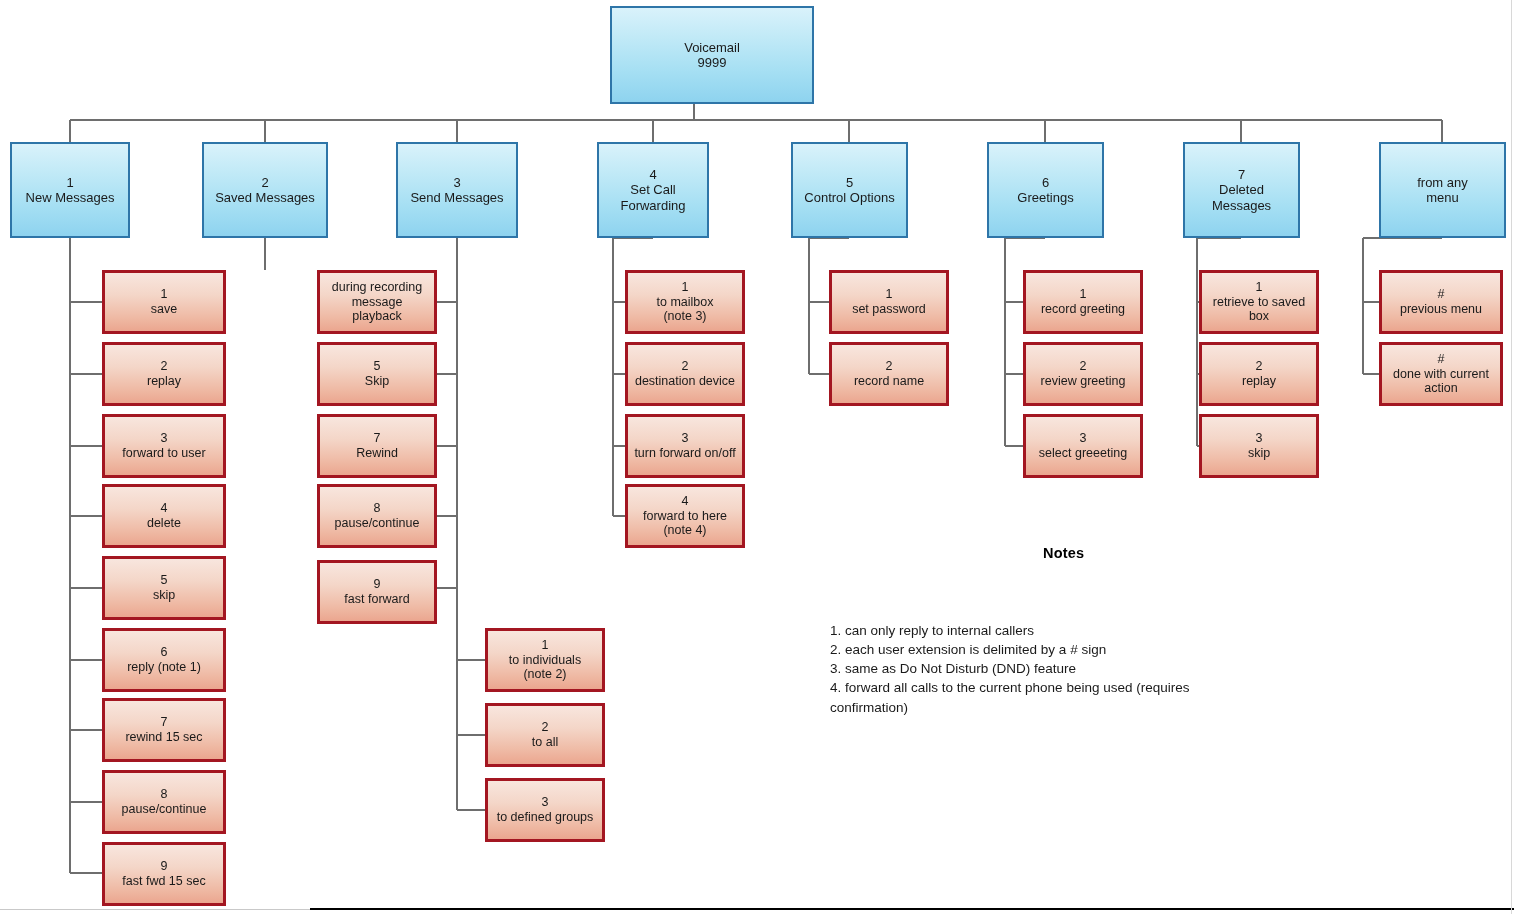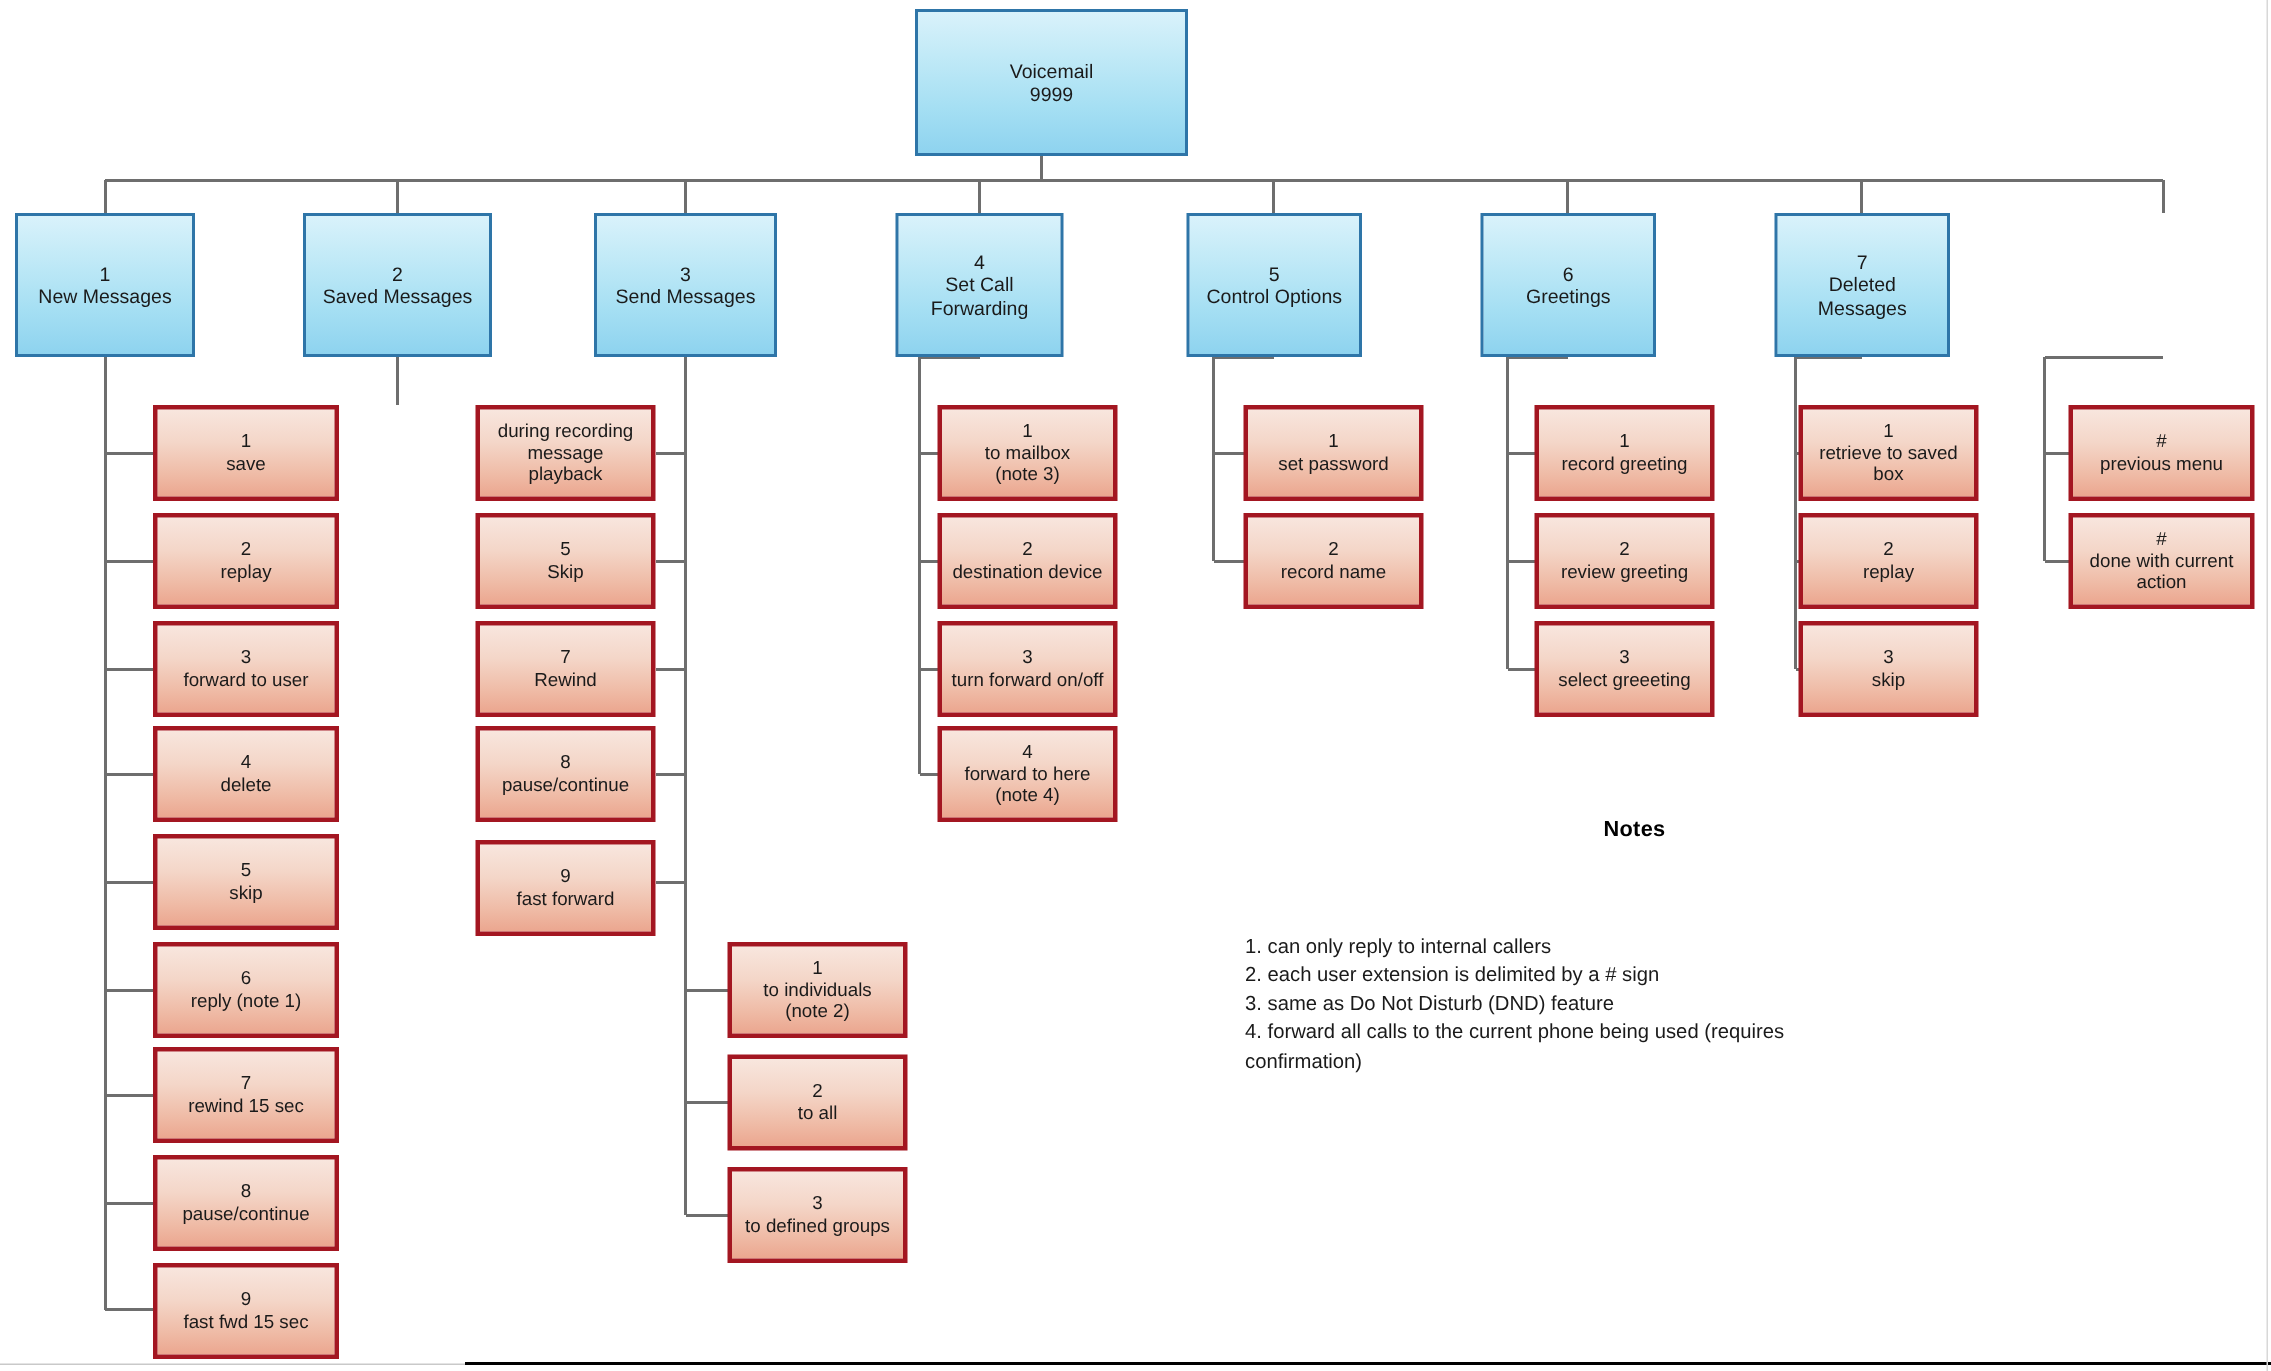--- a/index.html
+++ b/index.html
@@ -164,21 +164,21 @@
       <path d="M 1197 374 L 1201 374"></path>
       <path d="M 1197 446 L 1201 446"></path>
 
       <path d="M 1363 238 L 1363 374"></path>
       <path d="M 1363 238 L 1442 238"></path>
       <path d="M 1363 302 L 1381 302"></path>
       <path d="M 1363 374 L 1381 374"></path>
     </g>
   </svg>
 
-  <div class="node blue root" style="left:610px; top:6px; width:182px; height:98px;text-align:center;">
+  <div class="node blue root" style="left:610px; top:6px; width:204px; height:98px;text-align:center;">
     <span class="lbl">Voicemail
 9999</span>
   </div>
 
   <div class="node blue" style="left:10px; top:142px; width:120px; height:96px;">
     <span class="lbl">1
 New Messages</span>
   </div>
   <div class="node blue" style="left:202px; top:142px; width:126px; height:96px;">
     <span class="lbl">2
@@ -198,20 +198,24 @@
 Control Options</span>
   </div>
   <div class="node blue" style="left:987px; top:142px; width:117px; height:96px;">
     <span class="lbl">6
 Greetings</span>
   </div>
   <div class="node blue" style="left:1183px; top:142px; width:117px; height:96px;">
     <span class="lbl">7
 Deleted Messages</span>
   </div>
+  <div class="node blue" style="left:1379px; top:142px; width:127px; height:96px;">
+    <span class="lbl">from any
+menu</span>
+  </div>
 
   <div class="node red" style="left:102px; top:270px; width:124px; height:64px;">
     <span class="lbl">1
 save</span>
   </div>
   <div class="node red" style="left:102px; top:342px; width:124px; height:64px;">
     <span class="lbl">2
 replay</span>
   </div>
   <div class="node red" style="left:102px; top:414px; width:124px; height:64px;">
@@ -337,21 +341,21 @@
   <div class="node red" style="left:1379px; top:270px; width:124px; height:64px;">
     <span class="lbl">#
 previous menu</span>
   </div>
   <div class="node red" style="left:1379px; top:342px; width:124px; height:64px;">
     <span class="lbl">#
 done with current
 action</span>
   </div>
 
-  <div class="notes-title" style="left:1069px; top:545px;">Notes</div>
+  <div class="notes-title" style="left:1043px; top:545px;">Notes</div>
   <div class="notes-body" style="left:830px; top:581px;">1. can only reply to internal callers
 2. each user extension is delimited by a # sign
 3. same as Do Not Disturb (DND) feature
 4. forward all calls to the current phone being used (requires
 confirmation)</div>
 
   <div class="bottom-rule"></div>
   <div class="bottom-rule-light"></div>
   <div class="right-edge"></div>
 

